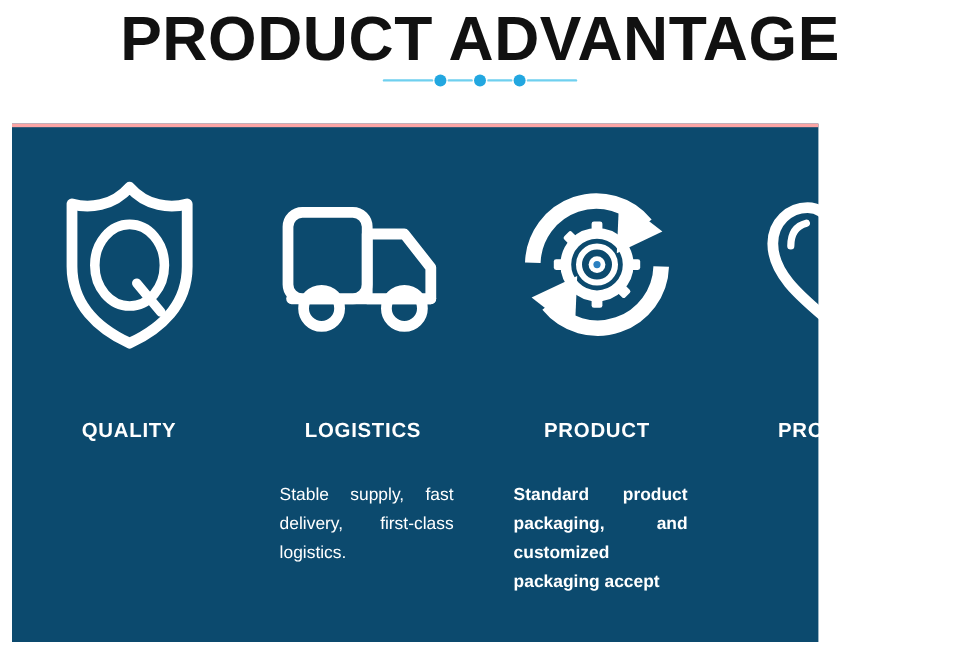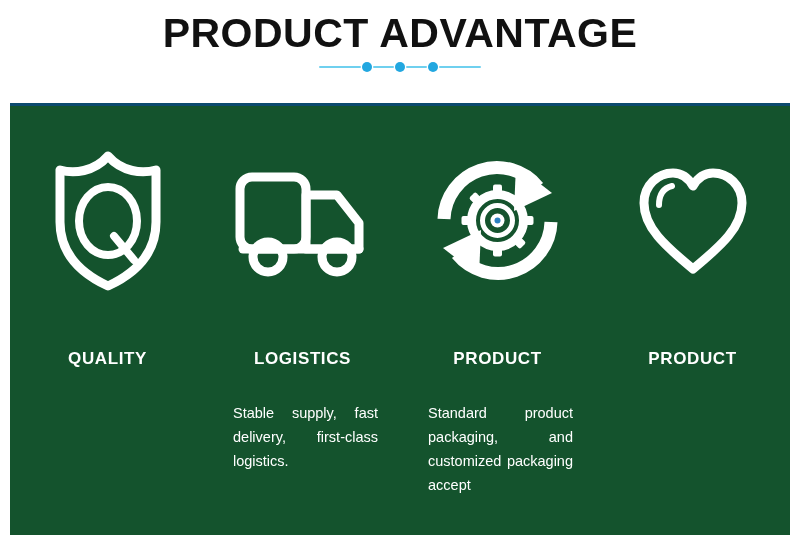--- a/index.html
+++ b/index.html
@@ -27,21 +27,21 @@
     top: 0;
     width: 800px;
     height: 100px;
     text-align: center;
   }
   .page-title {
     position: absolute;
     left: 0;
     top: 8px;
     width: 800px;
-    font-size: 41px;
+    font-size: 52px;
     font-weight: bold;
     letter-spacing: 0.5px;
     color: #111111;
     font-family: "Liberation Sans", sans-serif;
     line-height: 50px;
     white-space: nowrap;
   }
   .divider {
     position: absolute;
     left: 50%;
@@ -66,25 +66,25 @@
     border-radius: 50%;
     background: #22a7e0;
     margin: 0 1px;
   }
 
   
   .panel {
     position: absolute;
     left: 10px;
     top: 103px;
-    width: 780px;
+    width: 672px;
     height: 432px;
-    background: #14532d;
+    background: #0c4a6e;
     box-sizing: border-box;
-    border-top: 3px solid #0c4a6e;
+    border-top: 3px solid #fca5a5;
   }
 
   .columns {
     position: absolute;
     left: 0;
     top: 0;
     width: 780px;
     height: 432px;
     display: flex;
   }
@@ -128,21 +128,21 @@
     box-sizing: border-box;
     padding: 0 26px;
     color: #ffffff;
     font-size: 14.5px;
     line-height: 24px;
     text-align: justify;
     font-family: "Liberation Sans", sans-serif;
   }
   .col:nth-child(1) .col-desc { padding-left: 40px; padding-right: 22px; }
   .col:nth-child(2) .col-desc { padding-left: 28px; padding-right: 22px; }
-  .col:nth-child(3) .col-desc { padding-left: 28px; padding-right: 22px; }
+  .col:nth-child(3) .col-desc { padding-left: 28px; padding-right: 22px; font-weight: bold; }
   .col:nth-child(4) .col-desc { padding-left: 28px; padding-right: 24px; }
 </style>
 </head>
 <body>
 
 <div class="page">
 
   <div class="header">
     <div class="page-title">PRODUCT ADVANTAGE</div>
 

